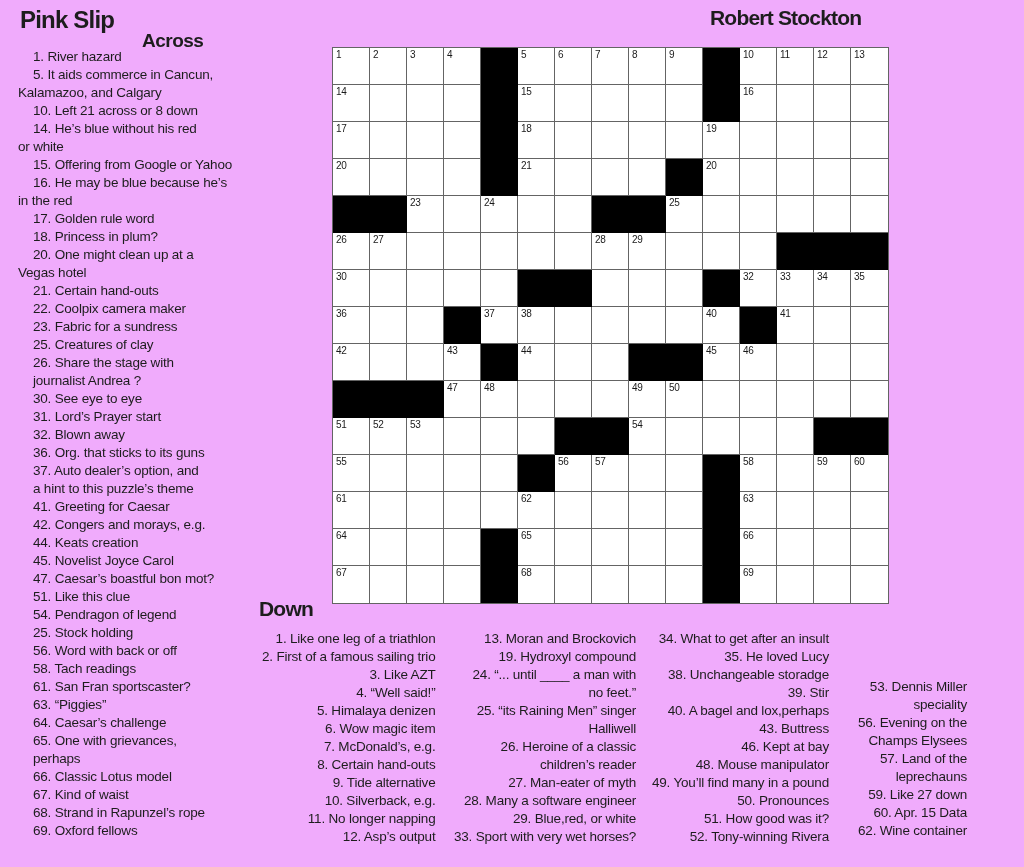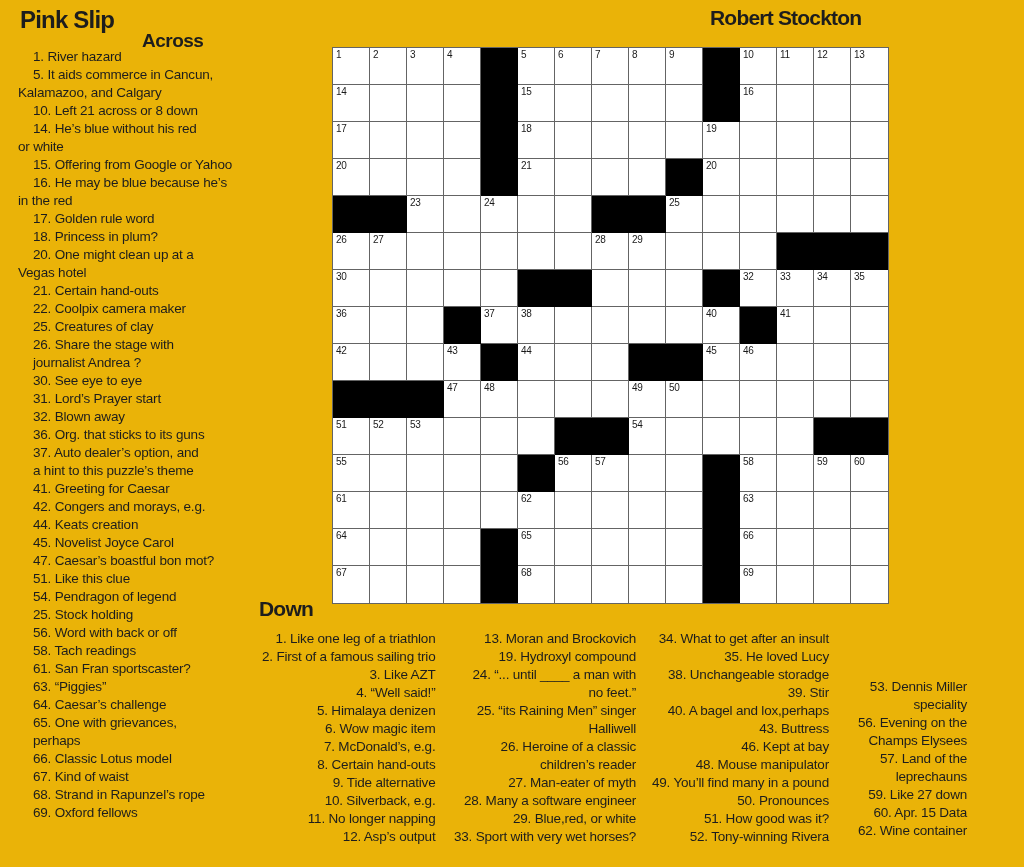--- a/index.html
+++ b/index.html
@@ -1,16 +1,16 @@
 <!DOCTYPE html>
 <html><head>
 <meta charset="utf-8">
 <style>
   html,body{margin:0;padding:0;background:#fff;}
-  #page{position:relative;width:1024px;height:867px;background:#eab308;overflow:hidden;
+  #page{position:relative;width:1024px;height:867px;background:#f0abfc;overflow:hidden;
         font-family:"Liberation Sans",sans-serif;color:#1d1d1d;}
   .hdr{position:absolute;font-weight:700;letter-spacing:-0.8px;white-space:nowrap;}
   #title{left:20px;top:6px;font-size:24px;}
   #author{left:710px;top:6px;font-size:21px;}
   #across-hdr{left:142px;top:30px;font-size:19px;letter-spacing:-0.5px;}
   #down-hdr{left:259px;top:597px;font-size:21px;}
   
   #across-list{position:absolute;left:18px;top:48px;width:300px;font-size:13.5px;
                line-height:18px;letter-spacing:-0.2px;}
   .clue-line{padding-left:15px;white-space:nowrap;}
@@ -50,20 +50,21 @@
       <div class="clue-line out">or white</div>
       <div class="clue-line">15. Offering from Google or Yahoo</div>
       <div class="clue-line">16. He may be blue because he’s</div>
       <div class="clue-line out">in the red</div>
       <div class="clue-line">17. Golden rule word</div>
       <div class="clue-line">18. Princess in plum?</div>
       <div class="clue-line">20. One might clean up at a</div>
       <div class="clue-line out">Vegas hotel</div>
       <div class="clue-line">21. Certain hand-outs</div>
       <div class="clue-line">22. Coolpix camera maker</div>
+      <div class="clue-line">23. Fabric for a sundress</div>
       <div class="clue-line">25. Creatures of clay</div>
       <div class="clue-line">26. Share the stage with</div>
       <div class="clue-line">journalist Andrea ?</div>
       <div class="clue-line">30. See eye to eye</div>
       <div class="clue-line">31. Lord’s Prayer start</div>
       <div class="clue-line">32. Blown away</div>
       <div class="clue-line">36. Org. that sticks to its guns</div>
       <div class="clue-line">37. Auto dealer’s option, and</div>
       <div class="clue-line">a hint to this puzzle’s theme</div>
       <div class="clue-line">41. Greeting for Caesar</div>

